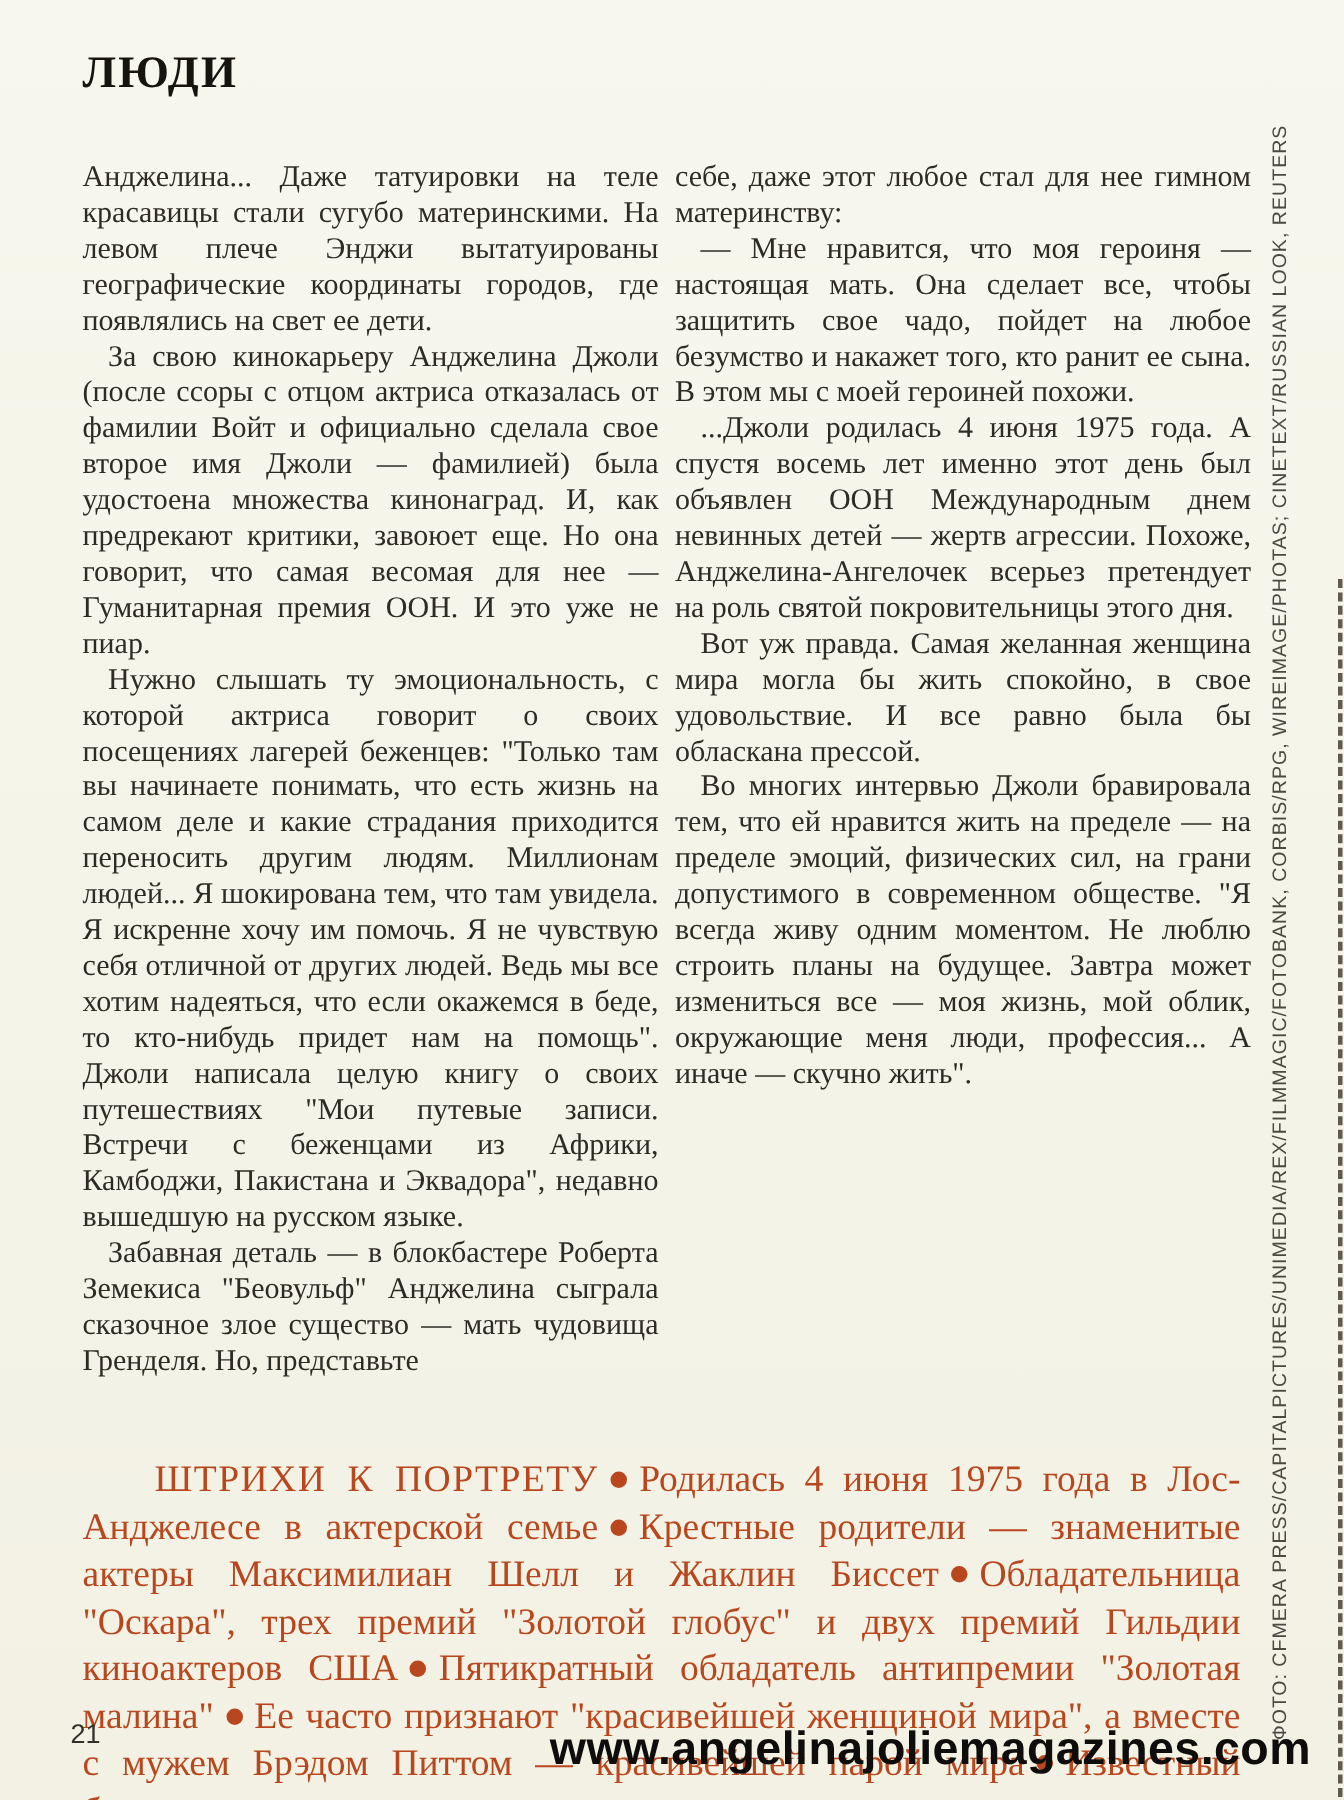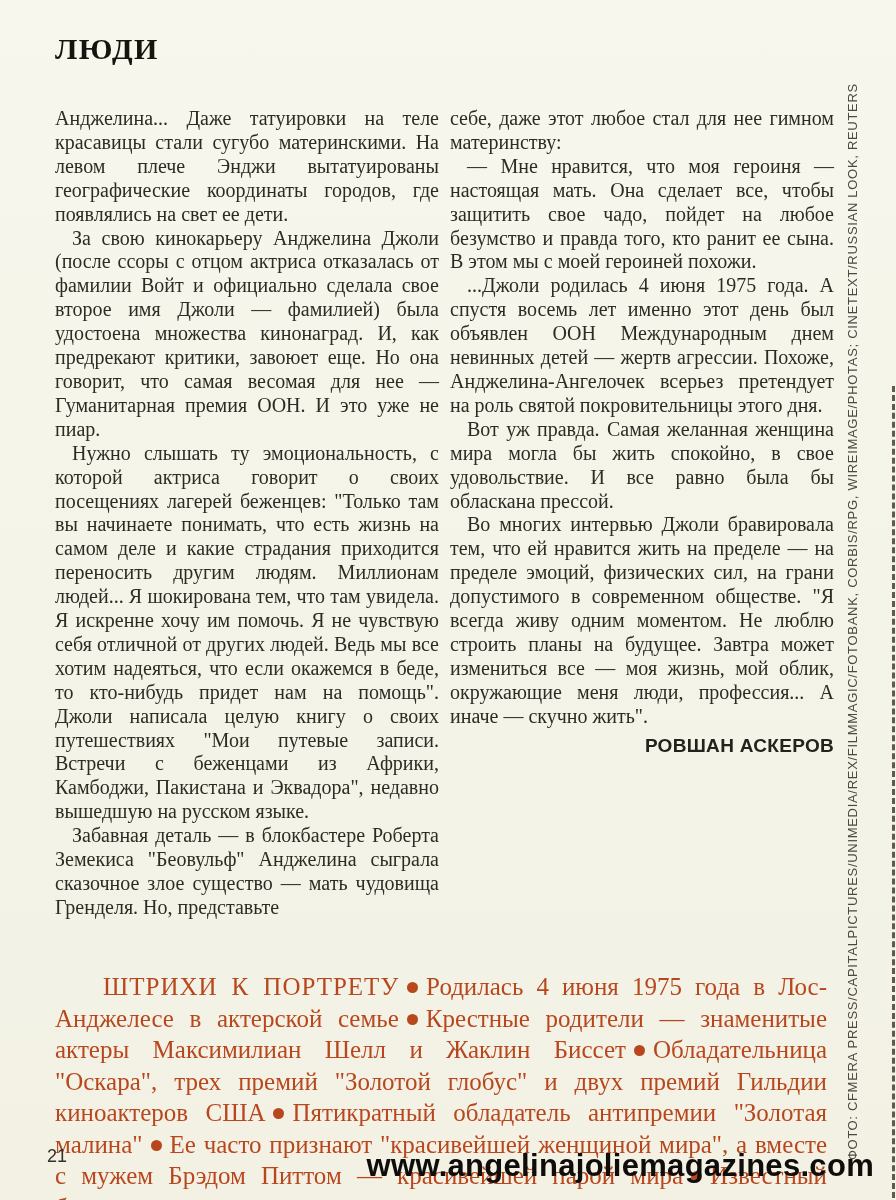--- a/index.html
+++ b/index.html
@@ -78,25 +78,24 @@
 
   <div class="col col-1">
     <p class="no-indent">Анджелина... Даже татуировки на теле красавицы стали сугубо материнскими. На левом плече Энджи вытатуированы географические координаты городов, где появлялись на свет ее дети.</p>
     <p>За свою кинокарьеру Анджелина Джоли (после ссоры с отцом актриса отказалась от фамилии Войт и официально сделала свое второе имя Джоли — фамилией) была удостоена множества кинонаград. И, как предрекают критики, завоюет еще. Но она говорит, что самая весомая для нее — Гуманитарная премия ООН. И это уже не пиар.</p>
     <p>Нужно слышать ту эмоциональность, с которой актриса говорит о своих посещениях лагерей беженцев: "Только там вы начинаете понимать, что есть жизнь на самом деле и какие страдания приходится переносить другим людям. Миллионам людей... Я шокирована тем, что там увидела. Я искренне хочу им помочь. Я не чувствую себя отличной от других людей. Ведь мы все хотим надеяться, что если окажемся в беде, то кто-нибудь придет нам на помощь". Джоли написала целую книгу о своих путешествиях "Мои путевые записи. Встречи с беженцами из Африки, Камбоджи, Пакистана и Эквадора", недавно вышедшую на русском языке.</p>
     <p>Забавная деталь — в блокбастере Роберта Земекиса "Беовульф" Анджелина сыграла сказочное злое существо — мать чудовища Гренделя. Но, представьте</p>
   </div>
 
   <div class="col col-2">
     <p class="no-indent">себе, даже этот любое стал для нее гимном материнству:</p>
-    <p>— Мне нравится, что моя героиня — настоящая мать. Она сделает все, чтобы защитить свое чадо, пойдет на любое безумство и правда того, кто ранит ее сына. В этом мы с моей героиней похожи.</p>
+    <p>— Мне нравится, что моя героиня — настоящая мать. Она сделает все, чтобы защитить свое чадо, пойдет на любое безумство и накажет того, кто ранит ее сына. В этом мы с моей героиней похожи.</p>
     <p>...Джоли родилась 4 июня 1975 года. А спустя восемь лет именно этот день был объявлен ООН Международным днем невинных детей — жертв агрессии. Похоже, Анджелина-Ангелочек всерьез претендует на роль святой покровительницы этого дня.</p>
     <p>Вот уж правда. Самая желанная женщина мира могла бы жить спокойно, в свое удовольствие. И все равно была бы обласкана прессой.</p>
     <p>Во многих интервью Джоли бравировала тем, что ей нравится жить на пределе — на пределе эмоций, физических сил, на грани допустимого в современном обществе. "Я всегда живу одним моментом. Не люблю строить планы на будущее. Завтра может измениться все — моя жизнь, мой облик, окружающие меня люди, профессия... А иначе — скучно жить".</p>
-    <p class="byline">РОВШАН АСКЕРОВ</p>
   </div>
 
   <p class="strokes">
     <span class="strokes-heading">ШТРИХИ К ПОРТРЕТУ</span><span class="dot"></span><span>Родилась 4 июня 1975 года в Лос-Анджелесе в актерской семье</span><span class="dot"></span><span>Крестные родители — знаменитые актеры Максимилиан Шелл и Жаклин Биссет</span><span class="dot"></span><span>Обладательница "Оскара", трех премий "Золотой глобус" и двух премий Гильдии киноактеров США</span><span class="dot"></span><span>Пятикратный обладатель антипремии "Золотая малина"</span><span class="dot"></span><span>Ее часто признают "красивейшей женщиной мира", а вместе с мужем Брэдом Питтом — красивейшей парой мира</span><span class="dot"></span><span>Известный благотворитель</span>
   </p>
 
   <div class="photo-credit">ФОТО: CFMERA PRESS/CAPITALPICTURES/UNIMEDIA/REX/FILMMAGIC/FOTOBANK, CORBIS/RPG, WIREIMAGE/PHOTAS; CINETEXT/RUSSIAN LOOK, REUTERS</div>
 
   <div class="edge-dashes"></div>
 

